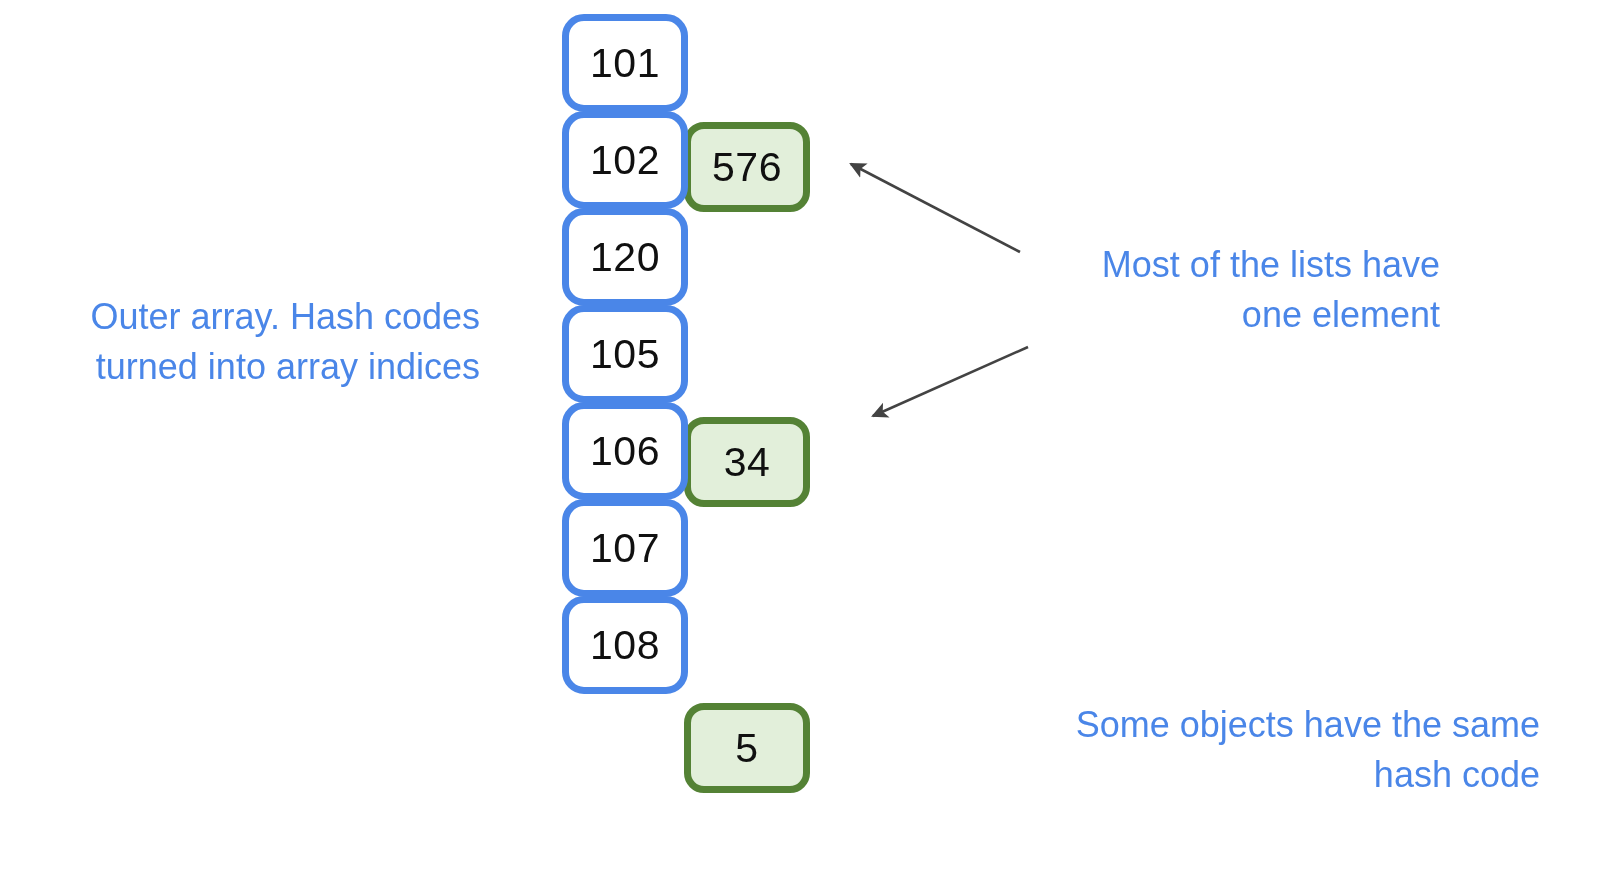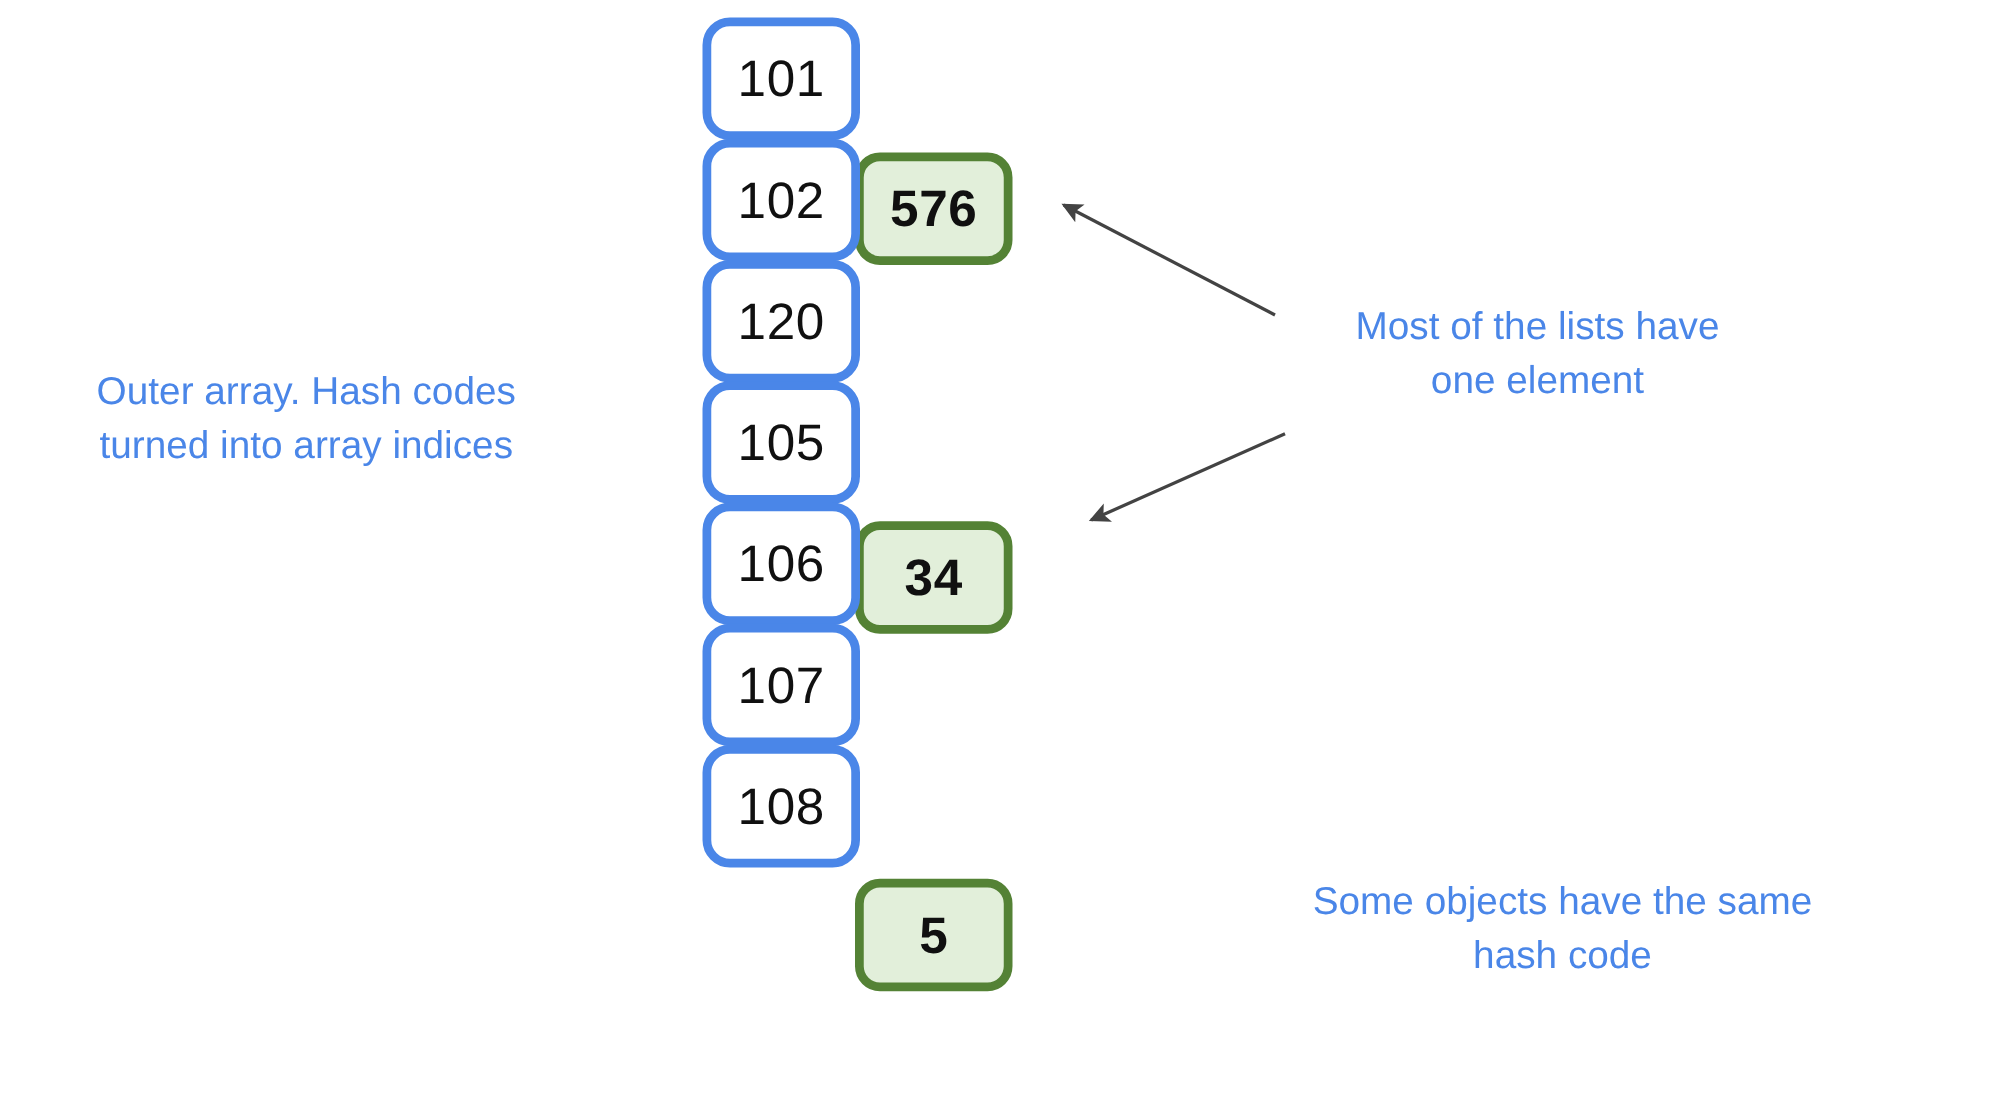--- a/index.html
+++ b/index.html
@@ -63,35 +63,34 @@
     background: #e2efda;
     display: flex;
     align-items: center;
     justify-content: center;
   }
   .node-label {
     font-size: 41px;
     color: #101010;
     letter-spacing: 0.5px;
     line-height: 1;
-    font-weight: bold;
   }
 
   
   #chain-102 { left: 684px; top: 122px; }
   #chain-105 { left: 684px; top: 417px; }
   #chain-108 { left: 684px; top: 703px; }
 
   
   .annotation {
     position: absolute;
     color: #4a86e8;
-    font-size: 31px;
+    font-size: 36px;
     line-height: 1.38;
-    text-align: center;
+    text-align: right;
     white-space: pre-line;
   }
   #annot-outer-array {
     left: 10px;
     top: 292px;
     width: 470px;
   }
   #annot-most-lists {
     left: 1020px;
     top: 240px;

